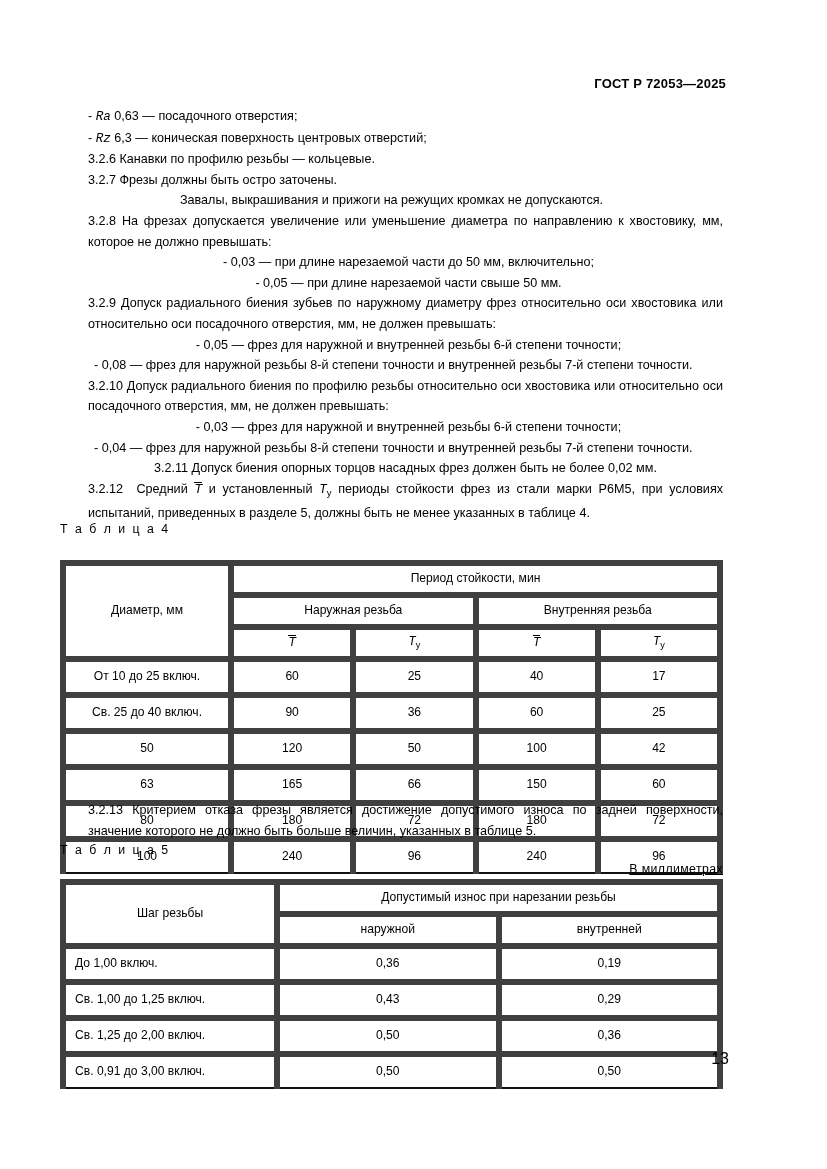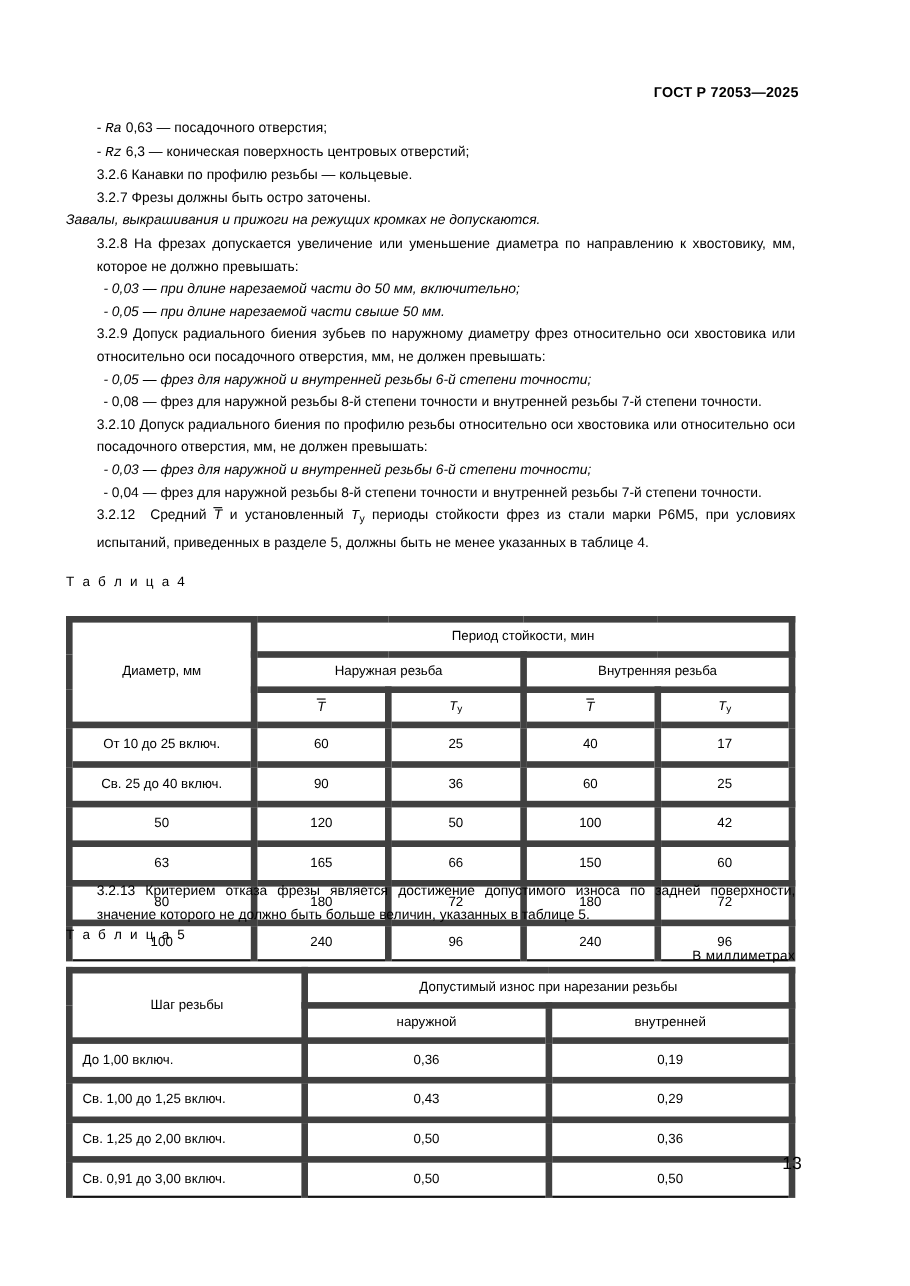--- a/index.html
+++ b/index.html
@@ -42,21 +42,21 @@
   }
 
   p.t {
     margin: 0;
     font-size: 12.6px;
     line-height: 20.6px;
     text-align: justify;
     text-justify: inter-word;
     hyphens: manual;
   }
-  p.t.nj { text-align: left; font-style: italic; }
+  p.t.nj { text-align: center; }
   .ind  { padding-left: 28px; }
   .ind2 { padding-left: 34px; }
 
   i.sym { font-style: italic; font-family: Liberation Mono, monospace; }
   .ovl {
     font-style: italic;
     border-top: 1px solid #000;
     padding-top: 0px;
     display: inline-block;
     line-height: 1.0;
@@ -107,21 +107,21 @@
   #table4 td.c0 { width: 162px; }
   #table4 td.c1, #table4 td.c2, #table4 td.c3, #table4 td.c4 { width: 125px; }
 
   
   #table5 { position: absolute; left: 60px; top: 879px; width: 663px; }
   #table5 td.d0 { width: 208px; }
   #table5 td.d1, #table5 td.d2 { width: 227px; }
 
   .cap4 { position: absolute; left: 60px; top: 522px; }
   .cap5 { position: absolute; left: 60px; top: 843px; }
-  .units5 { position: absolute; left: 60px; top: 862px; width: 663px; }
+  .units5 { position: absolute; left: 60px; top: 862px; width: 663px; text-decoration: underline; }
 
   .para13 { position: absolute; left: 60px; top: 800px; width: 663px; }
 
   
   .pageno {
     position: absolute;
     top: 1050px;
     right: 98px;
     font-size: 16px;
   }
@@ -142,20 +142,21 @@
     <p class="t nj">Завалы, выкрашивания и прижоги на режущих кромках не допускаются.</p>
     <p class="t ind">3.2.8  На фрезах допускается увеличение или уменьшение диаметра по направлению к хвостовику, мм, которое не должно превышать:</p>
     <p class="t ind2 nj">- 0,03 — при длине нарезаемой части до 50 мм, включительно;</p>
     <p class="t ind2 nj">- 0,05 — при длине нарезаемой части свыше 50 мм.</p>
     <p class="t ind">3.2.9  Допуск радиального биения зубьев по наружному диаметру фрез относительно оси хвостовика или относительно оси посадочного отверстия, мм, не должен превышать:</p>
     <p class="t ind2 nj">- 0,05 — фрез для наружной и внутренней резьбы 6-й степени точности;</p>
     <p class="t ind2">- 0,08 — фрез для наружной резьбы 8-й степени точности и внутренней резьбы 7-й степени точности.</p>
     <p class="t ind">3.2.10  Допуск радиального биения по профилю резьбы относительно оси хвостовика или относительно оси посадочного отверстия, мм, не должен превышать:</p>
     <p class="t ind2 nj">- 0,03 — фрез для наружной и внутренней резьбы 6-й степени точности;</p>
     <p class="t ind2">- 0,04 — фрез для наружной резьбы 8-й степени точности и внутренней резьбы 7-й степени точности.</p>
+    <p class="t ind nj">3.2.11  Допуск биения опорных торцов насадных фрез должен быть не более 0,02 мм.</p>
 
     <p class="t ind"><span>3.2.12</span>&nbsp;
       <span>Средний</span>
       <span class="ovl">T</span>
       <span>и установленный</span>
       <i class="sym">T</i><span class="sub">у</span>
       <span>периоды стойкости фрез из стали марки Р6М5, при условиях испытаний, приведенных в разделе 5, должны быть не менее указанных в таблице 4.</span></p>
   </div>
 
   <p class="tcap cap4">Т а б л и ц а  4</p>

